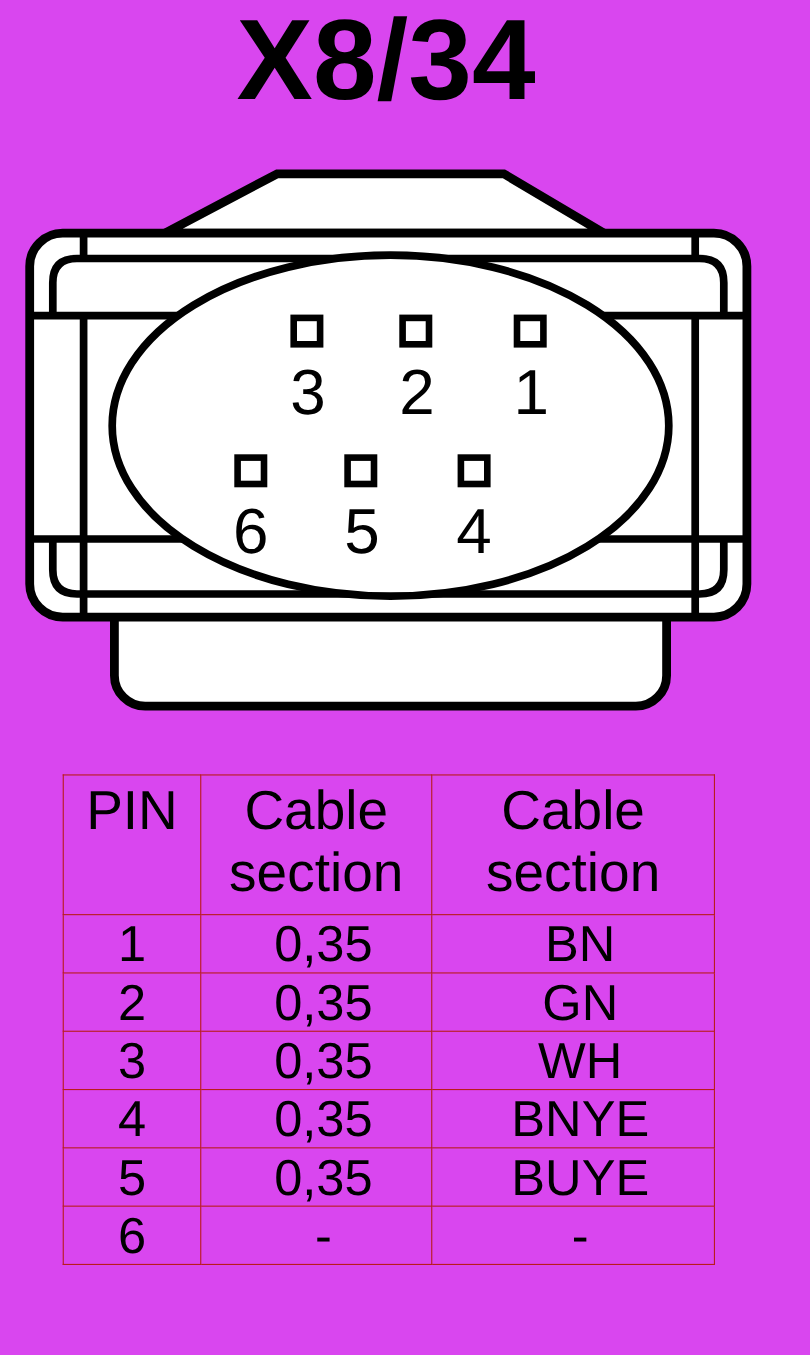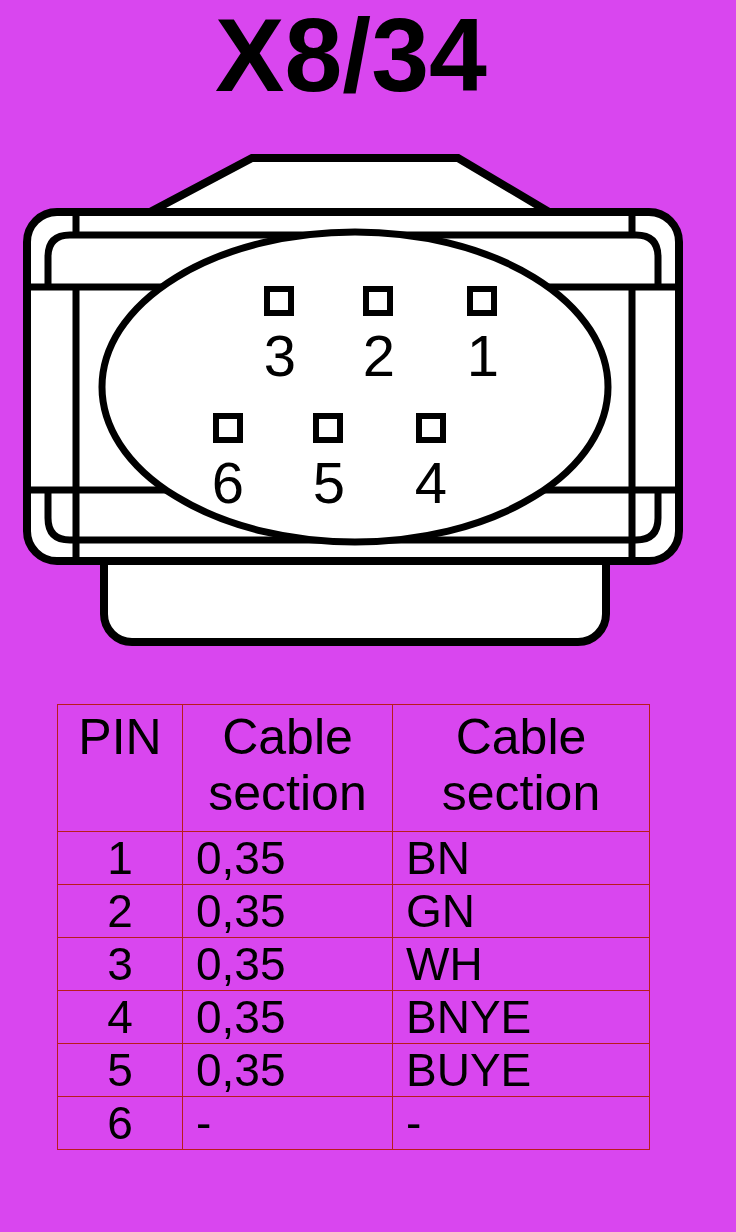--- a/index.html
+++ b/index.html
@@ -62,21 +62,21 @@
     padding: 4px 0 10px 0;
     line-height: 56px;
   }
   .pinout-table td {
     font-size: 46px;
     height: 52px;
     line-height: 52px;
     padding: 0;
   }
   .c-pin { text-align: center; }
-  .c-val { text-align: left; padding-left: 13px !important; }
+  .c-val { text-align: center; padding-left: 13px !important; }
   .col-pin   { width: 125px; }
   .col-cross { width: 210px; }
   .col-cable { width: 257px; }
 </style>
 </head>
 <body>
 
 <div class="page">
 
   <div class="title">X8/34</div>

